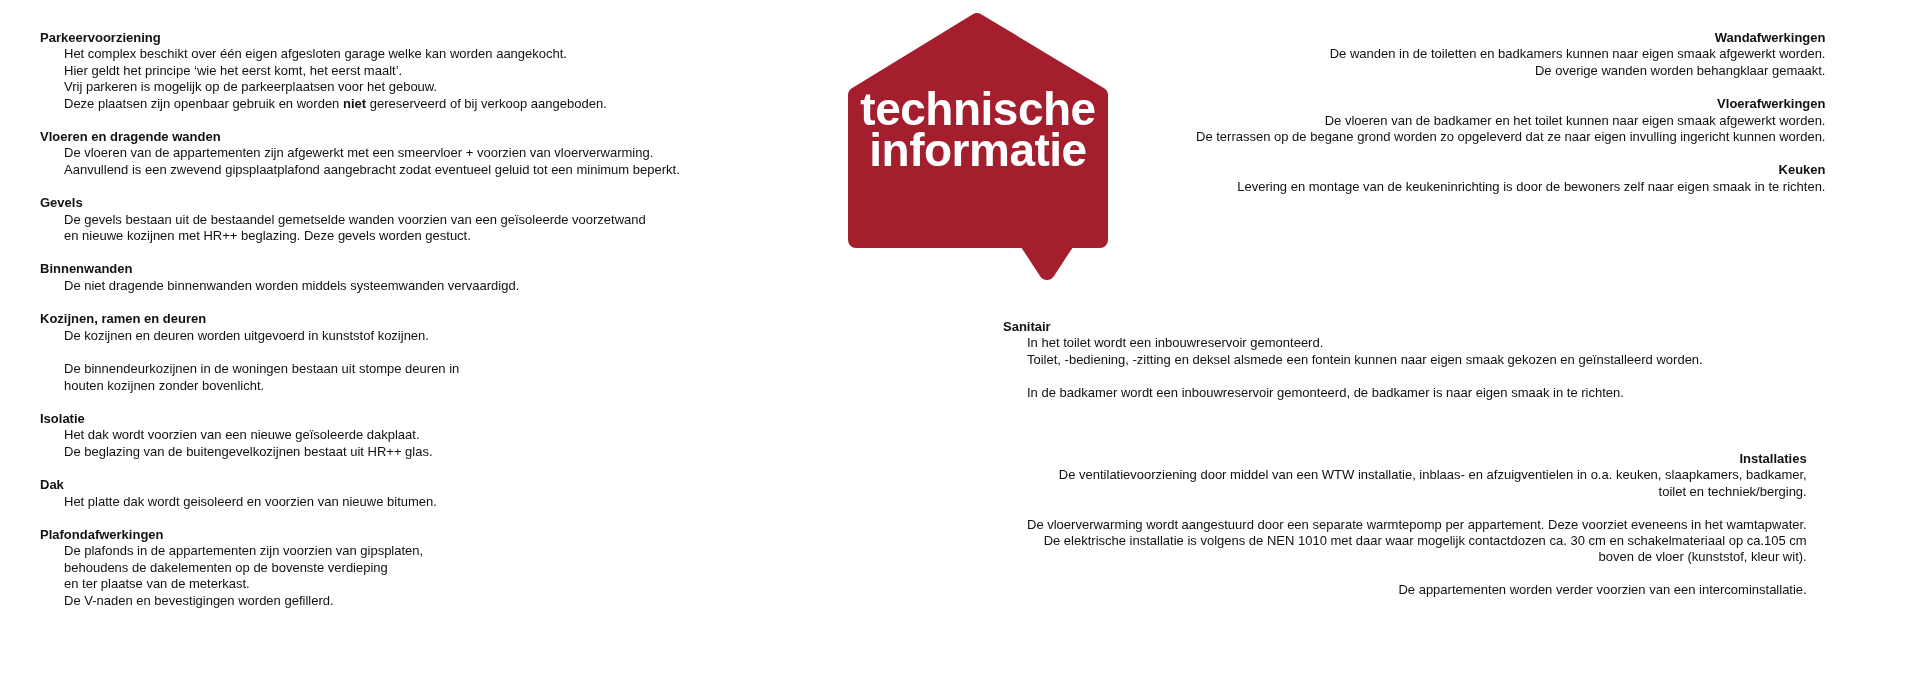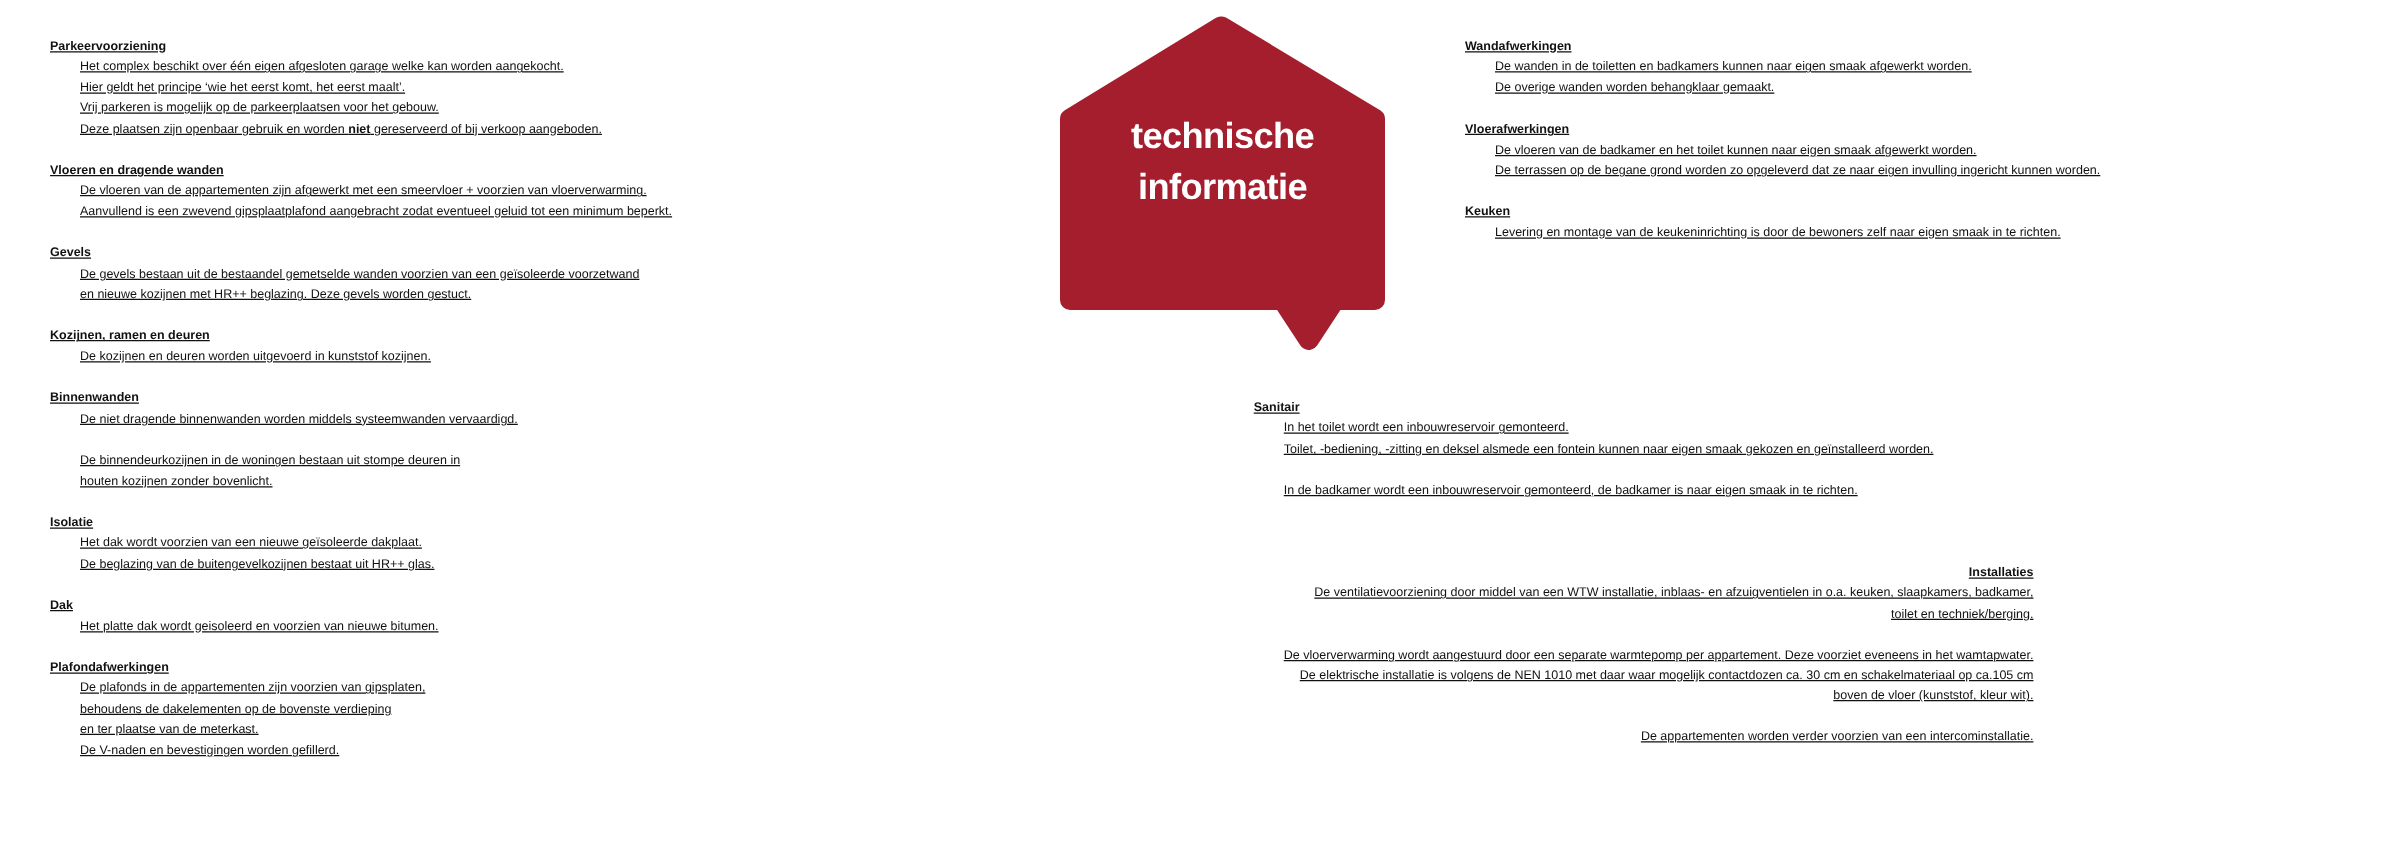--- a/index.html
+++ b/index.html
@@ -1,37 +1,37 @@
 <!DOCTYPE html>
 <html><head>
 <meta charset="utf-8">
 <style>
   html,body { margin:0; padding:0; background:#ffffff; }
   .page {
     position:relative; width:1920px; height:679px; overflow:hidden;
     background:#ffffff; color:#111111;
     font-family:"Liberation Sans", sans-serif;
   }
-  .col { position:absolute; font-size:10px; line-height:16.4px;text-decoration:underline; }
+  .col { position:absolute; font-size:13px; line-height:16.4px; }
   .section { margin-bottom:17px; }
   .section.gap-before { margin-top:50px;text-align:right; }
   .heading { font-weight:bold; white-space:nowrap; }
   .line { white-space:nowrap; min-height:16.4px;margin-left:24px; }
   .b { font-weight:bold; }
 
   #left-col { left:40px; top:30px; }
-  #right-top-col { left:1172px; top:30px; }
+  #right-top-col { left:1172px; top:30px;text-align:right; }
   #right-bottom-col { left:1003px; top:319px; }
 
   .badge { position:absolute; left:848px; top:13px; width:260px; height:274px; }
   .badge svg { position:absolute; left:0; top:0; width:260px; height:274px; }
   .badge-text {
     position:absolute; left:0; right:0; top:76px;
     text-align:center; color:#ffffff; font-weight:bold;
-    font-size:29px; line-height:41px; letter-spacing:-0.5px;
+    font-size:46px; line-height:41px; letter-spacing:-0.5px;
   }
 </style>
 </head>
 <body>
 
 <div class="page">
 
   <div id="left-col" class="col">
       <section class="section">
         <div class="heading">Parkeervoorziening</div>
@@ -44,26 +44,26 @@
         <div class="heading">Vloeren en dragende wanden</div>
         <div class="line">De vloeren van de appartementen zijn afgewerkt met een smeervloer + voorzien van vloerverwarming.</div>
         <div class="line">Aanvullend is een zwevend gipsplaatplafond aangebracht zodat eventueel geluid tot een minimum beperkt.</div>
       </section>
       <section class="section">
         <div class="heading">Gevels</div>
         <div class="line">De gevels bestaan uit de bestaandel gemetselde wanden voorzien van een geïsoleerde voorzetwand</div>
         <div class="line">en nieuwe kozijnen met HR++ beglazing. Deze gevels worden gestuct.</div>
       </section>
       <section class="section">
+        <div class="heading">Binnenwanden</div>
+        <div class="line">De niet dragende binnenwanden worden middels systeemwanden vervaardigd.</div>
+      </section>
+      <section class="section">
         <div class="heading">Kozijnen, ramen en deuren</div>
         <div class="line">De kozijnen en deuren worden uitgevoerd in kunststof kozijnen.</div>
-      </section>
-      <section class="section">
-        <div class="heading">Binnenwanden</div>
-        <div class="line">De niet dragende binnenwanden worden middels systeemwanden vervaardigd.</div>
       </section>
       <section class="section">
         <div class="line">De binnendeurkozijnen in de woningen bestaan uit stompe deuren in</div>
         <div class="line">houten kozijnen zonder bovenlicht.</div>
       </section>
       <section class="section">
         <div class="heading">Isolatie</div>
         <div class="line">Het dak wordt voorzien van een nieuwe geïsoleerde dakplaat.</div>
         <div class="line">De beglazing van de buitengevelkozijnen bestaat uit HR++ glas.</div>
       </section>

